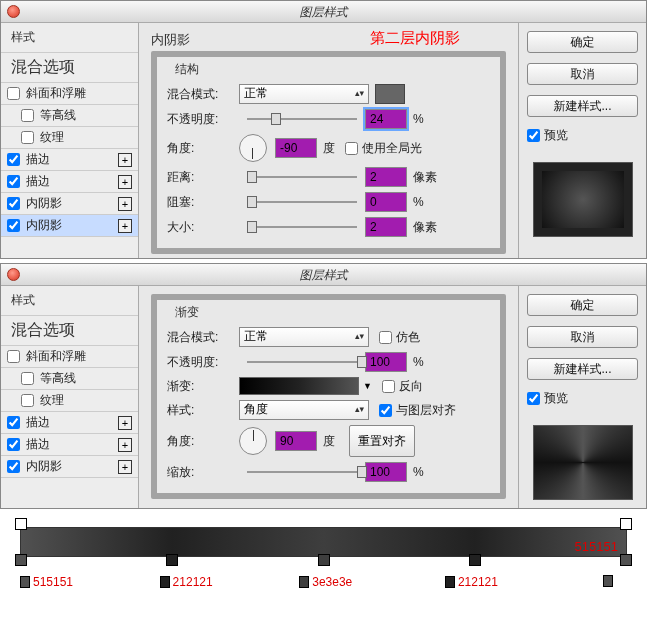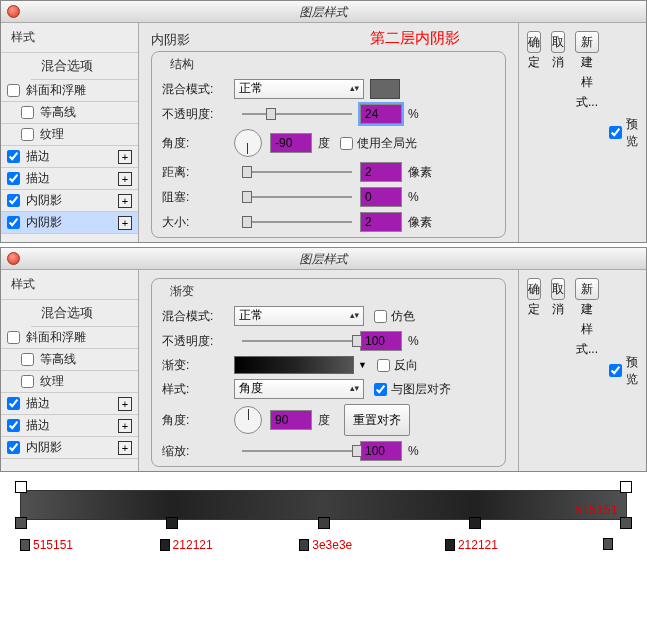--- a/index.html
+++ b/index.html
@@ -3,45 +3,45 @@
 <meta charset="utf-8">
 <style>
 * { box-sizing: border-box; margin: 0; padding: 0; font-family: "Microsoft YaHei", Arial, sans-serif; font-size: 12px; }
 body { background: #fff; }
 .panel { background: #e8e8e8; border: 1px solid #888; position: relative; }
 .titlebar { height: 22px; background: linear-gradient(#f8f8f8,#d8d8d8); border-bottom: 1px solid #aaa; text-align: center; line-height: 22px; color: #333; position: relative; font-style: italic; }
 .red-dot { position:absolute; left:6px; top:4px; width:13px; height:13px; border-radius:50%; background: radial-gradient(circle at 40% 35%, #ff9a8a, #e95c4a 60%, #c03a2a); border:1px solid #a03020; }
 .layout { display: flex; }
 .sidebar { width: 138px; border-right: 1px solid #aaa; background:#ededed; }
 .side-head { padding: 6px 10px; border-bottom: 1px solid #ccc; color:#333; }
-.side-sub { padding: 4px 10px; border-bottom: 1px solid #ccc; color:#333; font-size:13px;margin-left:30px; }
+.side-sub { padding: 4px 10px; border-bottom: 1px solid #ccc; color:#333; font-size:16px; }
 .style-list { }
 .style-item { display:flex; align-items:center; padding:3px 6px; border-bottom:1px solid #ccc; height:22px; }
 .style-item.selected { background:#c7dcff; }
 .style-item input[type=checkbox]{ margin-right:6px; }
 .style-item .lbl { flex:1; color:#222; }
 .plus { width:14px; height:14px; border:1px solid #333; display:inline-flex; align-items:center; justify-content:center; font-size:11px; background:#f0f0f0; }
 .content { flex:1; padding: 8px 12px 4px 12px; position:relative; }
 .group-title { color:#333; margin-bottom:2px; font-size:13px; }
 .sub-title { color:#333; margin:2px 0 6px 8px; }
-fieldset.inner { border:1px solid #a3a3a3; padding:8px 10px 0 10px; border-radius:8px; }
+fieldset.inner { border:6px solid #a3a3a3; padding:8px 10px 6px 10px; border-radius:2px; }
 .row { display:flex; align-items:center; margin:5px 0; }
 .row .lbl { width:64px; text-align:left; margin-right:8px; color:#222; }
 .select { flex:0 0 130px; height:20px; border:1px solid #888; background:linear-gradient(#fff,#eee); padding:0 4px; display:flex; position:relative; }
 .select .arrow { position:absolute; right:4px; top:3px; font-size:9px; color:#333; pointer-events:none;}
 .swatch { width:30px; height:20px; background:#666; margin-left:6px; border:1px solid #444; }
 .slider-track { width:110px; height:2px; background:#999; position:relative; margin:0 8px; }
 .slider-thumb { position:absolute; top:-5px; width:10px; height:12px; background:#ddd; border:1px solid #666; }
 .num-input { width:42px; height:20px; border:1px solid #888; background:#a21caf; padding:0 4px; text-align:left; }
 .num-input.blue { box-shadow: 0 0 0 2px #6aa7ff; }
 .unit { margin-left:6px; color:#222; }
 .angle-dial { width:28px; height:28px; border:1px solid #888; border-radius:50%; background:#f4f4f4; position:relative; margin-right:8px; }
 .angle-dial .needle { position:absolute; left:50%; top:50%; width:11px; height:1px; background:#333; transform-origin:0 0; }
 .chk { margin-left:10px; display:flex; align-items:center; gap:4px; color:#222; }
-.rightcol { width:128px; padding:8px; border-left:1px solid #aaa; display:flex; gap:10px; }
+.rightcol { width:128px; padding:8px; border-left:1px solid #aaa; display:flex; flex-direction:column; gap:10px; }
 .btn { height:22px; border:1px solid #888; background:linear-gradient(#fdfdfd,#e4e4e4); border-radius:3px; text-align:center; line-height:20px; color:#111; }
 .preview-box { width:100px; height:75px; margin-top:8px; background:#222; border:1px solid #555; align-self:center; position:relative; overflow:hidden;}
 .preview-box.radial::after{content:"";position:absolute;inset:8px;background:radial-gradient(circle,#555,#111);} 
 .preview-box.conic::after{content:"";position:absolute;inset:0;background:conic-gradient(#555,#111,#555,#111,#555);}
 .red-note { position:absolute; color:#f00; font-size:15px; font-weight:500; }
 .gradbar-wrap { background:#fff; padding:18px 20px 12px 20px; }
 .grad-stop { position:absolute; width:12px; height:12px; border:1px solid #000; background:#fff; }
 .grad-stop.top { top:-10px; }
 .grad-stop.bot { bottom:-10px; background:#333 }
 .gradbar { position:relative; height:30px; border:1px solid #333; background:linear-gradient(90deg,#515151 0%, #212121 25%, #3e3e3e 50%, #212121 75%, #515151 100%); }

